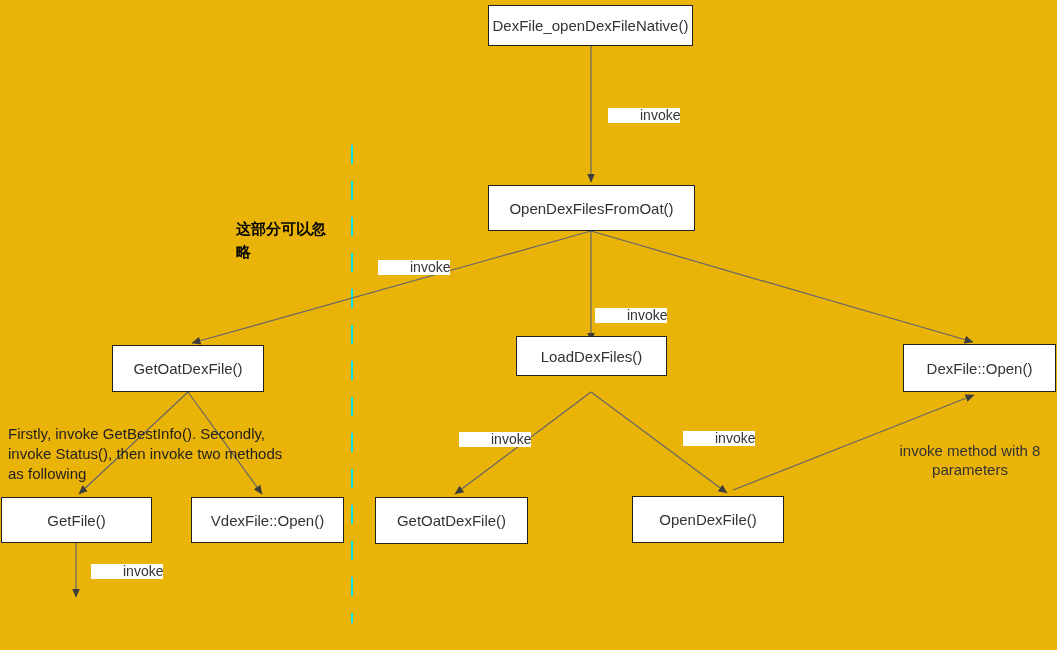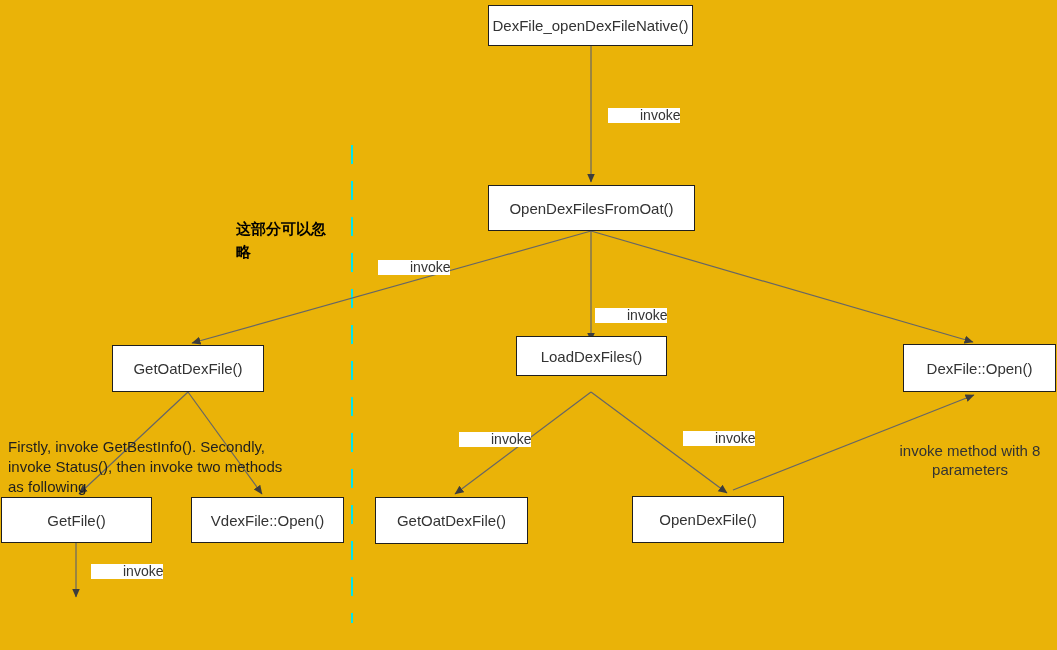--- a/index.html
+++ b/index.html
@@ -40,21 +40,20 @@
     position:absolute;
     left:236px;top:217px;width:102px;
     font-size:15px;font-weight:bold;color:#000000;
     text-align:left;line-height:23px;
   }
   .note-en{
     position:absolute;
     left:8px;top:424px;
     font-size:15px;color:#1f1f1f;
     line-height:20px;
-    margin-top:13px;
   }
 </style>
 </head>
 <body>
 
 <div id="canvas">
 
   <svg id="edges" width="1057" height="650" viewBox="0 0 1057 650">
     <defs>
       <marker id="arrow" markerWidth="11" markerHeight="11" refX="8.5" refY="5" orient="auto" markerUnits="userSpaceOnUse">

